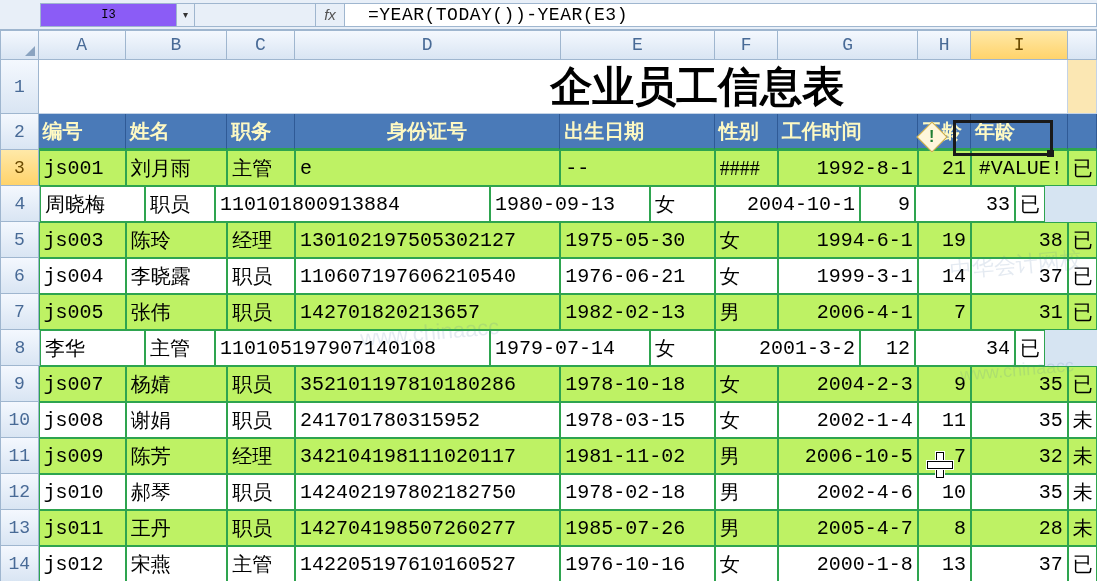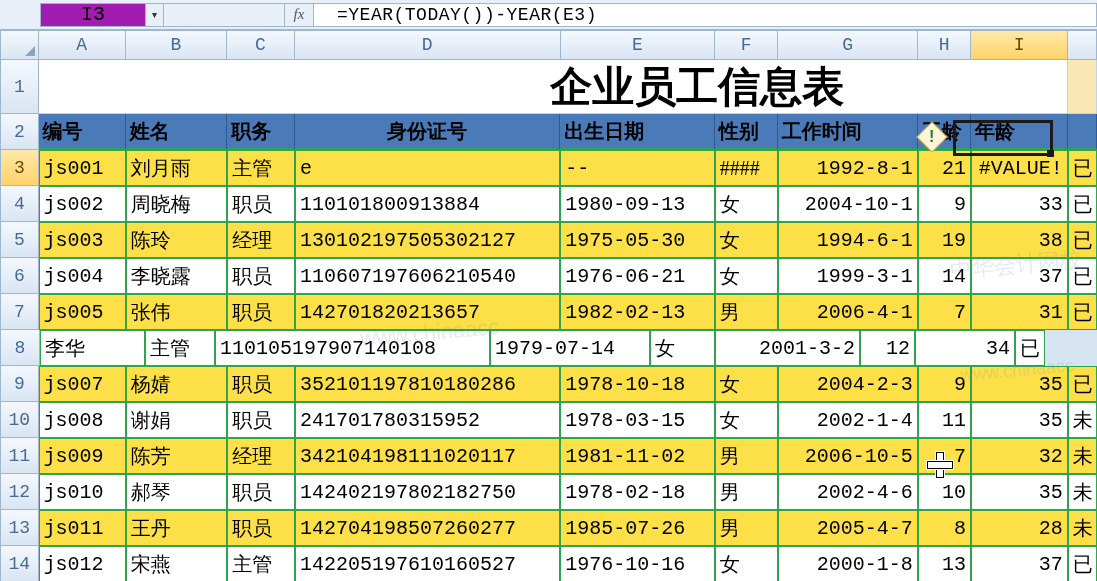--- a/index.html
+++ b/index.html
@@ -13,29 +13,29 @@
   }
   .formula-bar {
     height: 30px;
     display: flex;
     align-items: center;
     background: #e8eff8;
     border-bottom: 1px solid #9fb6cf;
     padding-left: 40px;
   }
   .name-box {
-    width: 106px;
-    height: 24px;
-    background: #a21caf;
+    width: 137px;
+    height: 24px;
+    background: #8b5cf6;
     border: 1px solid #9fb6cf;
     display: flex;
     align-items: center;
     justify-content: center;
     font-family: "Courier New", monospace;
-    font-size: 20px;
+    font-size: 12px;
   }
   .name-box-dd {
     width: 18px;
     height: 24px;
     background: #e8eff8;
     border: 1px solid #9fb6cf;
     border-left: none;
     display: flex;
     align-items: center;
     justify-content: center;
@@ -51,21 +51,21 @@
   }
   .fx-btn {
     width: 30px;
     height: 24px;
     border: 1px solid #9fb6cf;
     background: #e8eff8;
     display: flex;
     align-items: center;
     justify-content: center;
     font-style: italic;
-    font-family: Liberation Serif, serif;
+    font-family: Liberation Sans, sans-serif;
     font-size: 15px;
     color: #555;
   }
   .formula-input {
     flex: 1;
     height: 24px;
     background: #fff;
     border: 1px solid #9fb6cf;
     border-left: none;
     display: flex;
@@ -163,34 +163,34 @@
     justify-content: center;
     font-size: 42px;
     font-family: "SimSun", serif;
     font-weight: bold;
     border-right: none;
   }
   .title-last { border-right: 1px solid #c4d3e6; }
 
   .hdr-cell {
     background: #4a7ab8 !important;
-    color: #000000;
+    color: #fef9c3;
     font-family: "SimSun","NSimSun", serif;
     font-weight: bold;
     border-right: 1px solid #2f5a96;
     border-bottom: 2px solid #2ea44f;
   }
   .hdr-cell.center { justify-content: center; }
 
   .data-cell {
     border: 1px solid #2ea44f;
     font-family: "Courier New", monospace;
     font-size: 20px;
   }
-  .even-row .data-cell { background: #fde047; }
+  .even-row .data-cell { background: #bef264; }
   .odd-row .data-cell { background: #ffffff; }
   .right { justify-content: flex-end; }
   .center { justify-content: center; }
   .han { font-family: "SimSun","NSimSun", serif; }
 
   .active-cell {
     position: absolute;
     border: 3px solid #1a1a1a;
     pointer-events: none;
   }
@@ -308,21 +308,20 @@
         <div class="cell data-cell cD">e</div>
         <div class="cell data-cell cE">--</div>
         <div class="cell data-cell cF han">####</div>
         <div class="cell data-cell cG right">1992-8-1</div>
         <div class="cell data-cell cH right">21</div>
         <div class="cell data-cell cI right">#VALUE!</div>
         <div class="cell data-cell cJ han">已</div>
       </div>
       <div class="row r-data odd-row">
         <div class="row-h">4</div>
-        <div class="cell data-cell cA">js002</div>
         <div class="cell data-cell cB han">周晓梅</div>
         <div class="cell data-cell cC han">职员</div>
         <div class="cell data-cell cD">110101800913884</div>
         <div class="cell data-cell cE">1980-09-13</div>
         <div class="cell data-cell cF han">女</div>
         <div class="cell data-cell cG right">2004-10-1</div>
         <div class="cell data-cell cH right">9</div>
         <div class="cell data-cell cI right">33</div>
         <div class="cell data-cell cJ han">已</div>
       </div>

